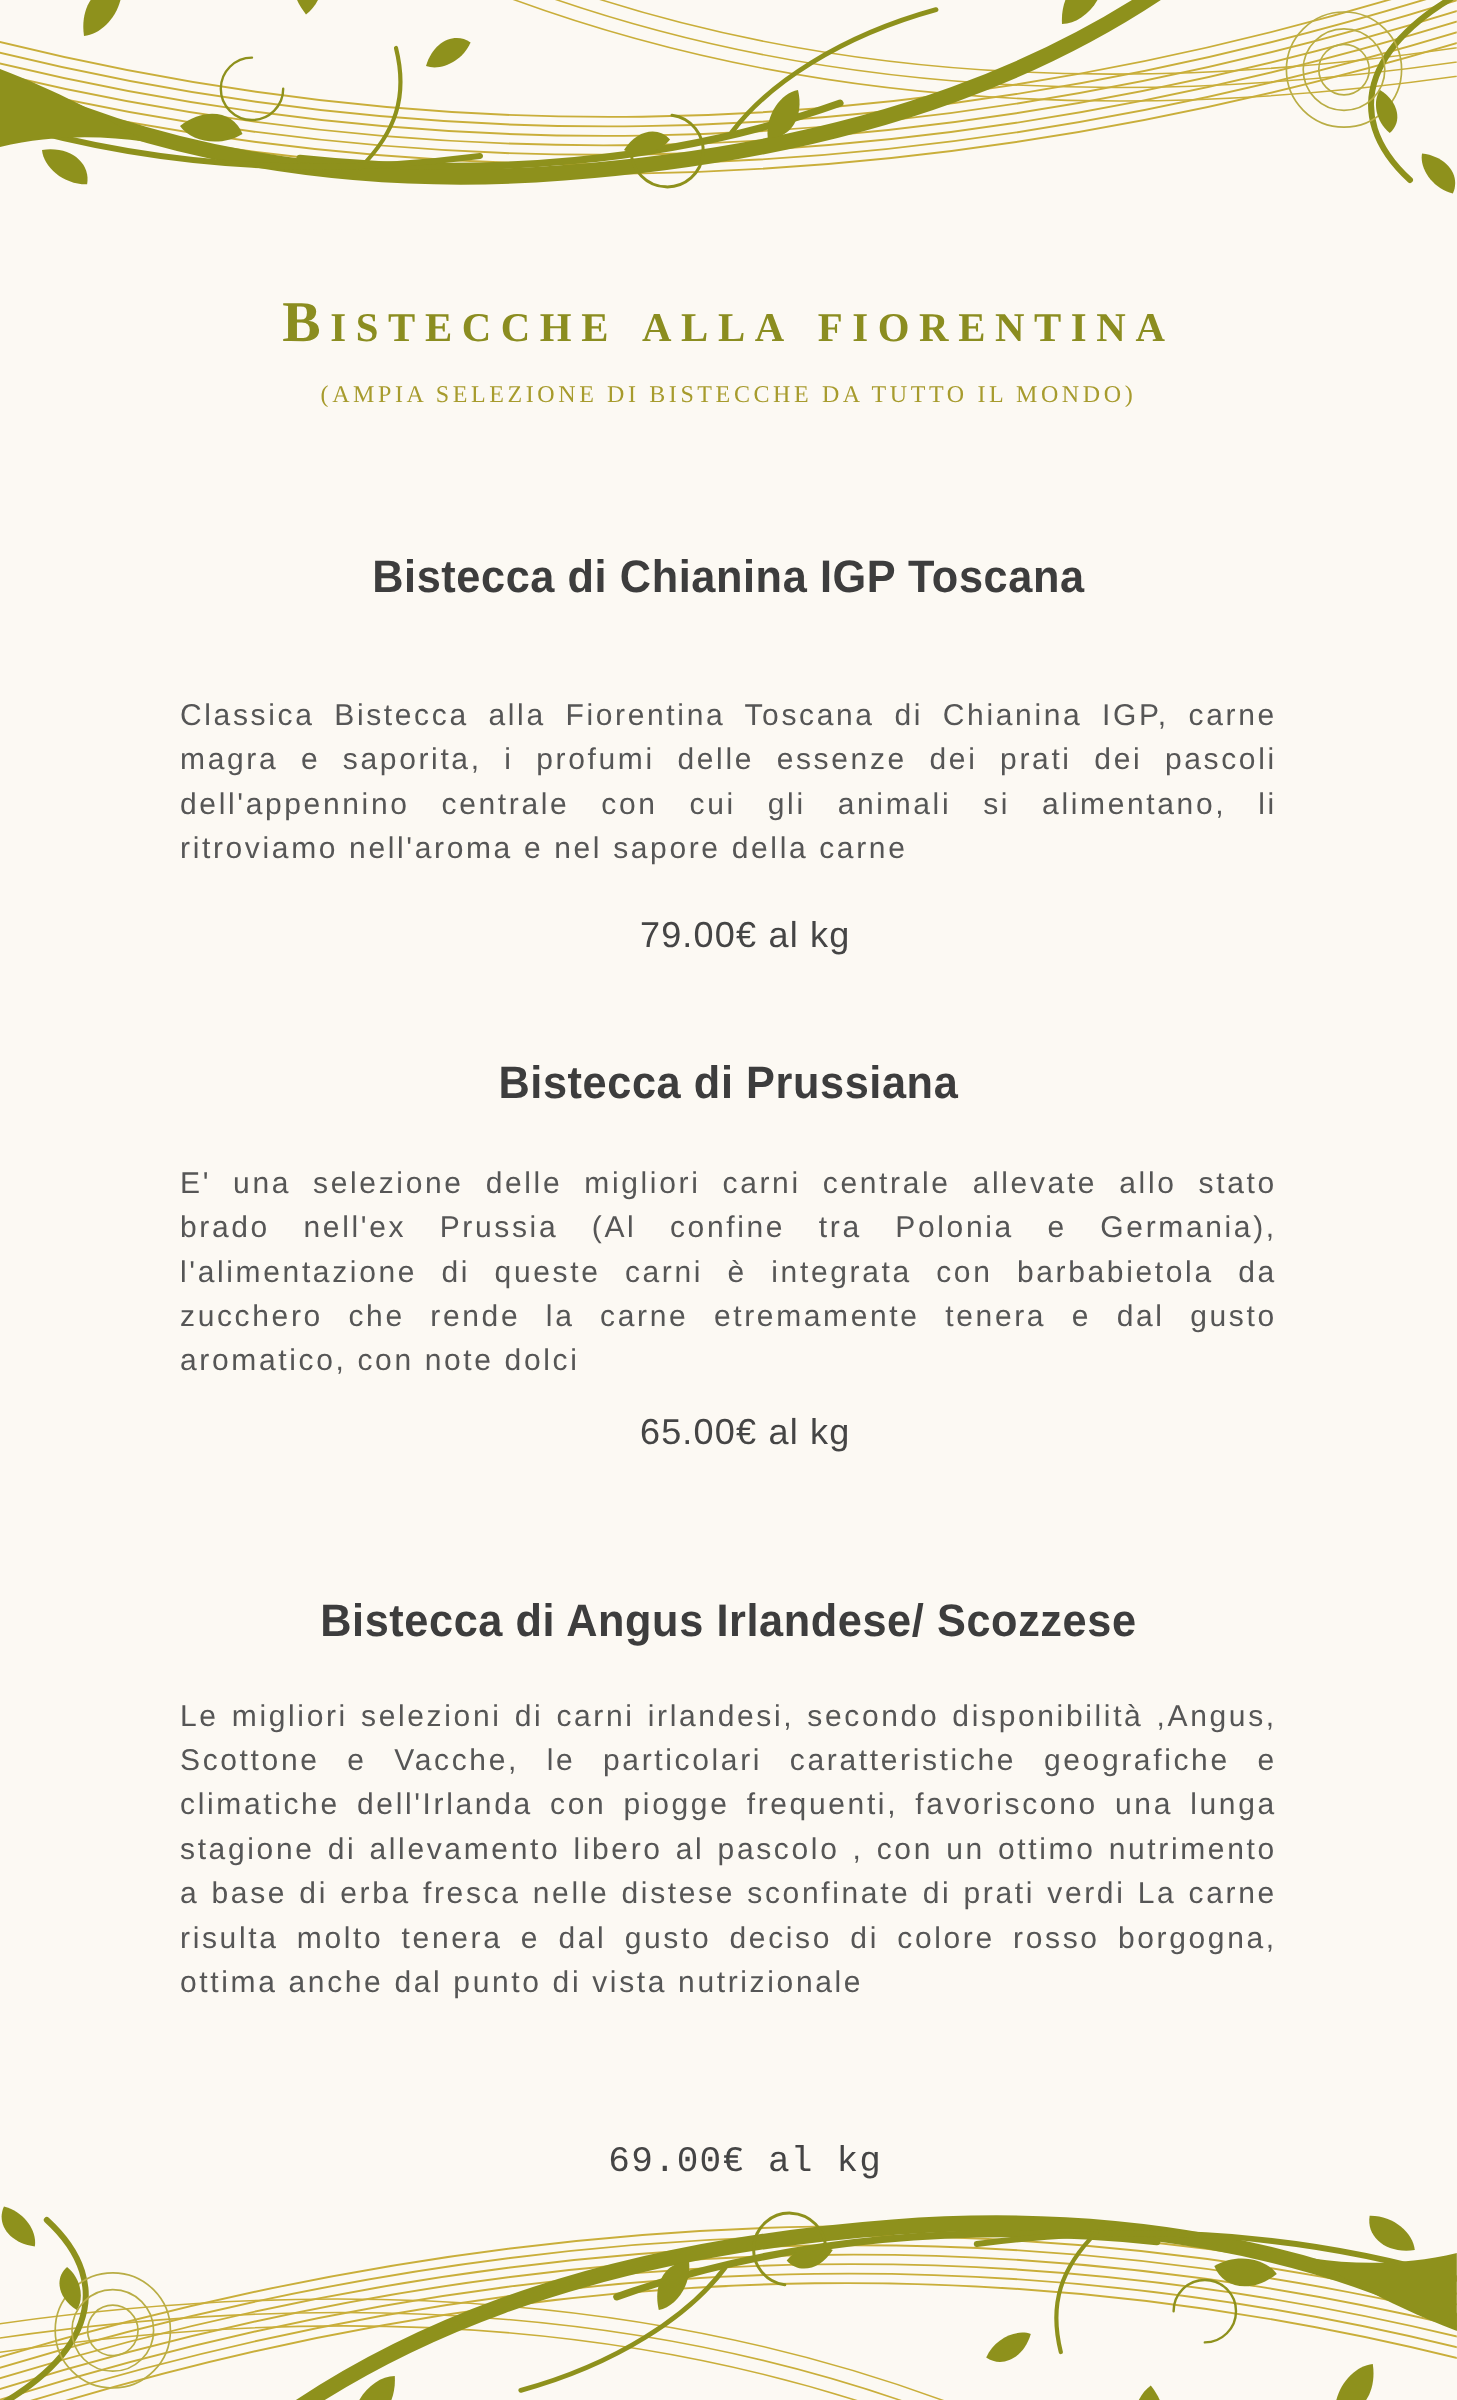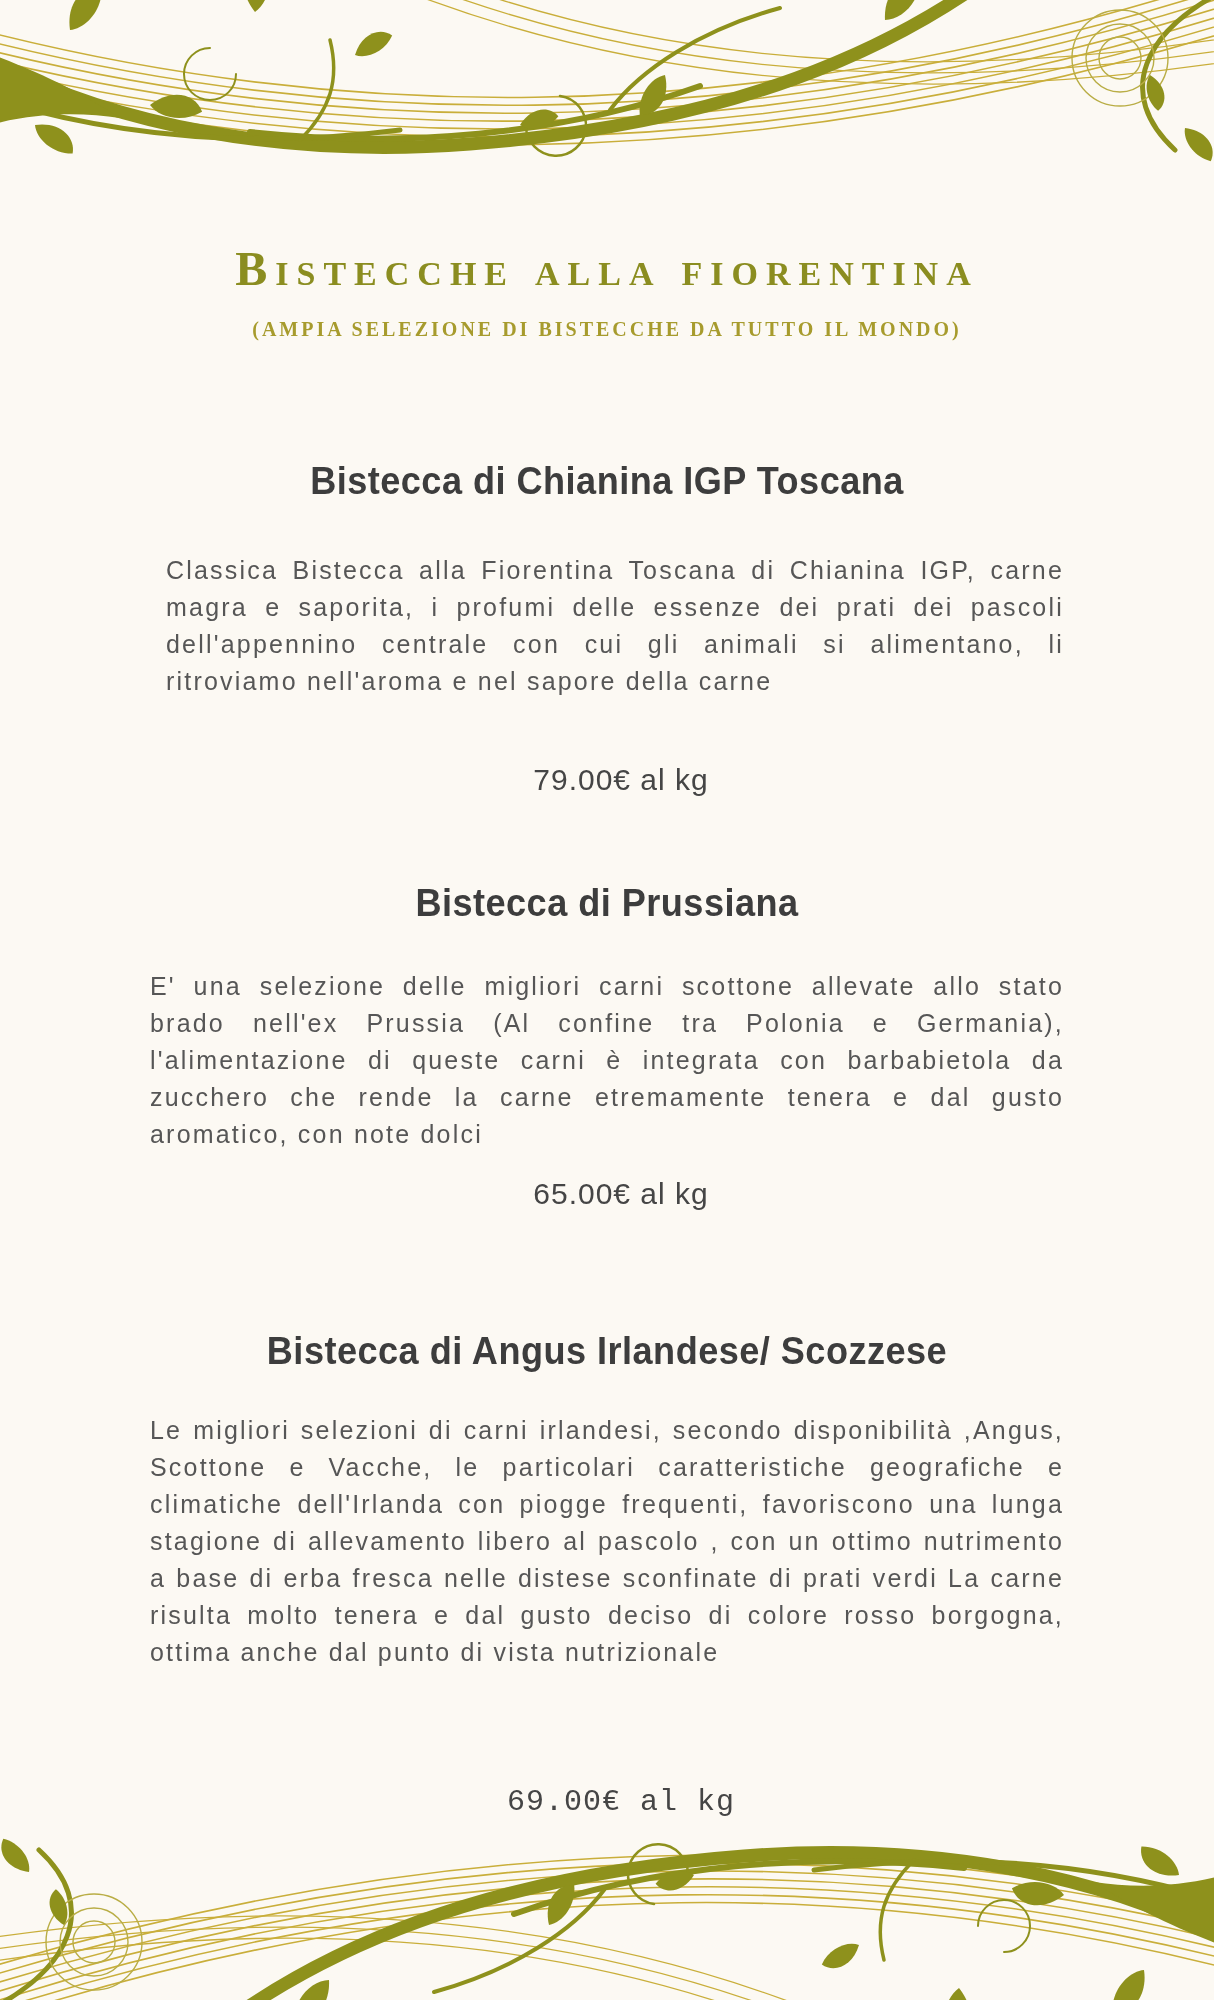--- a/index.html
+++ b/index.html
@@ -36,21 +36,21 @@
     letter-spacing: 8px;
     color: #8b8d20;
     line-height: 54px;
   }
   .page-subtitle {
     position: absolute;
     top: 316px; left: 0; right: 0;
     text-align: center;
     font-family: "Liberation Serif", serif;
     text-transform: uppercase;
-    font-weight: bold;
+    font-weight: normal;
     font-size: 20px;
     letter-spacing: 3px;
     color: #a79b2d;
     line-height: 26px;
   }
   .item-name {
     position: absolute;
     left: 0; right: 0;
     text-align: center;
     font-weight: bold;
@@ -74,21 +74,21 @@
     position: absolute;
     left: 0; right: 0;
     text-align: center;
     font-size: 30px;
     letter-spacing: 1px;
     color: #454545;
     line-height: 36px;
     margin-left: 28px;
   }
   .name-1  { top: 460px; }
-  .desc-1  { top: 552px; margin-left: 16px; }
+  .desc-1  { top: 578px; }
   .price-1 { top: 762px; }
   .name-2  { top: 882px; }
   .desc-2  { top: 968px; }
   .price-2 { top: 1176px; }
   .name-3  { top: 1330px; }
   .desc-3  { top: 1412px; }
   .price-3 { top: 1784px; font-family: Liberation Mono, monospace; }
 </style>
 </head>
 <body>
@@ -152,21 +152,21 @@
   <div class="page-subtitle">(ampia selezione di bistecche da tutto il mondo)</div>
 
   <div>
     <div class="item-name name-1">Bistecca di Chianina IGP Toscana</div>
     <div class="item-desc desc-1">Classica Bistecca alla Fiorentina Toscana di Chianina IGP, carne magra e saporita, i profumi delle essenze dei prati dei pascoli dell'appennino centrale con cui gli animali si alimentano, li ritroviamo nell'aroma e nel sapore della carne</div>
     <div class="item-price price-1">79.00€ al kg</div>
   </div>
 
   <div>
     <div class="item-name name-2">Bistecca di Prussiana</div>
-    <div class="item-desc desc-2">E' una selezione delle migliori carni scottone allevate allo stato brado nell'ex Prussia (Al confine tra Polonia e Germania), l'alimentazione di queste carni è integrata con barbabietola da zucchero che rende la carne etremamente tenera e dal gusto aromatico, con note dolci</div>
+    <div class="item-desc desc-2">E' una selezione delle migliori carni centrale allevate allo stato brado nell'ex Prussia (Al confine tra Polonia e Germania), l'alimentazione di queste carni è integrata con barbabietola da zucchero che rende la carne etremamente tenera e dal gusto aromatico, con note dolci</div>
     <div class="item-price price-2">65.00€ al kg</div>
   </div>
 
   <div>
     <div class="item-name name-3">Bistecca di Angus Irlandese/ Scozzese</div>
     <div class="item-desc desc-3">Le migliori selezioni di carni irlandesi, secondo disponibilità ,Angus, Scottone e Vacche, le particolari caratteristiche geografiche e climatiche dell'Irlanda con piogge frequenti, favoriscono una lunga stagione di allevamento libero al pascolo , con un ottimo nutrimento a base di erba fresca nelle distese sconfinate di prati verdi La carne risulta molto tenera e dal gusto deciso di colore rosso borgogna, ottima anche dal punto di vista nutrizionale</div>
     <div class="item-price price-3">69.00€ al kg</div>
   </div>
 
 </div>

